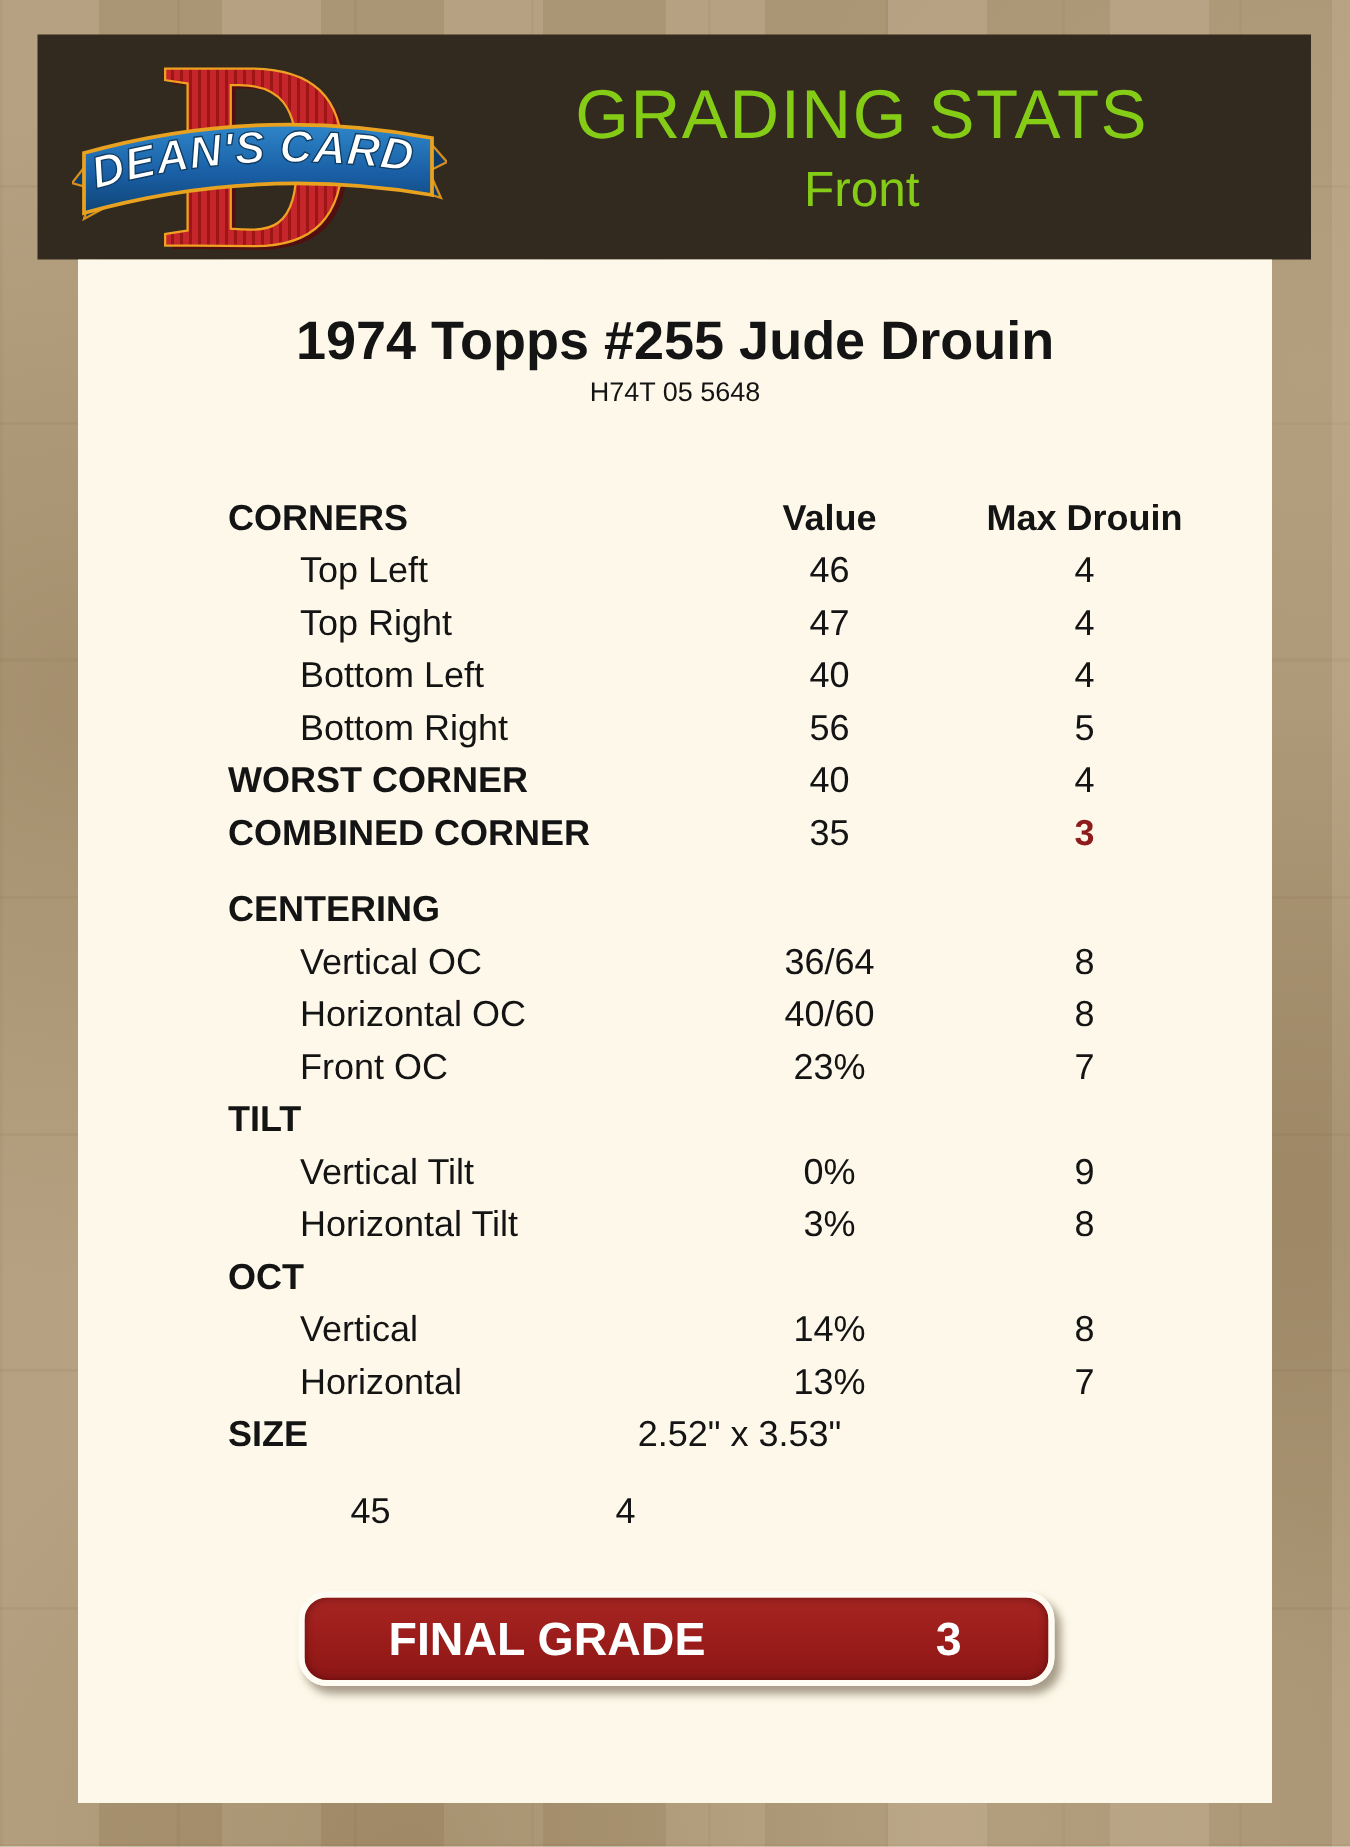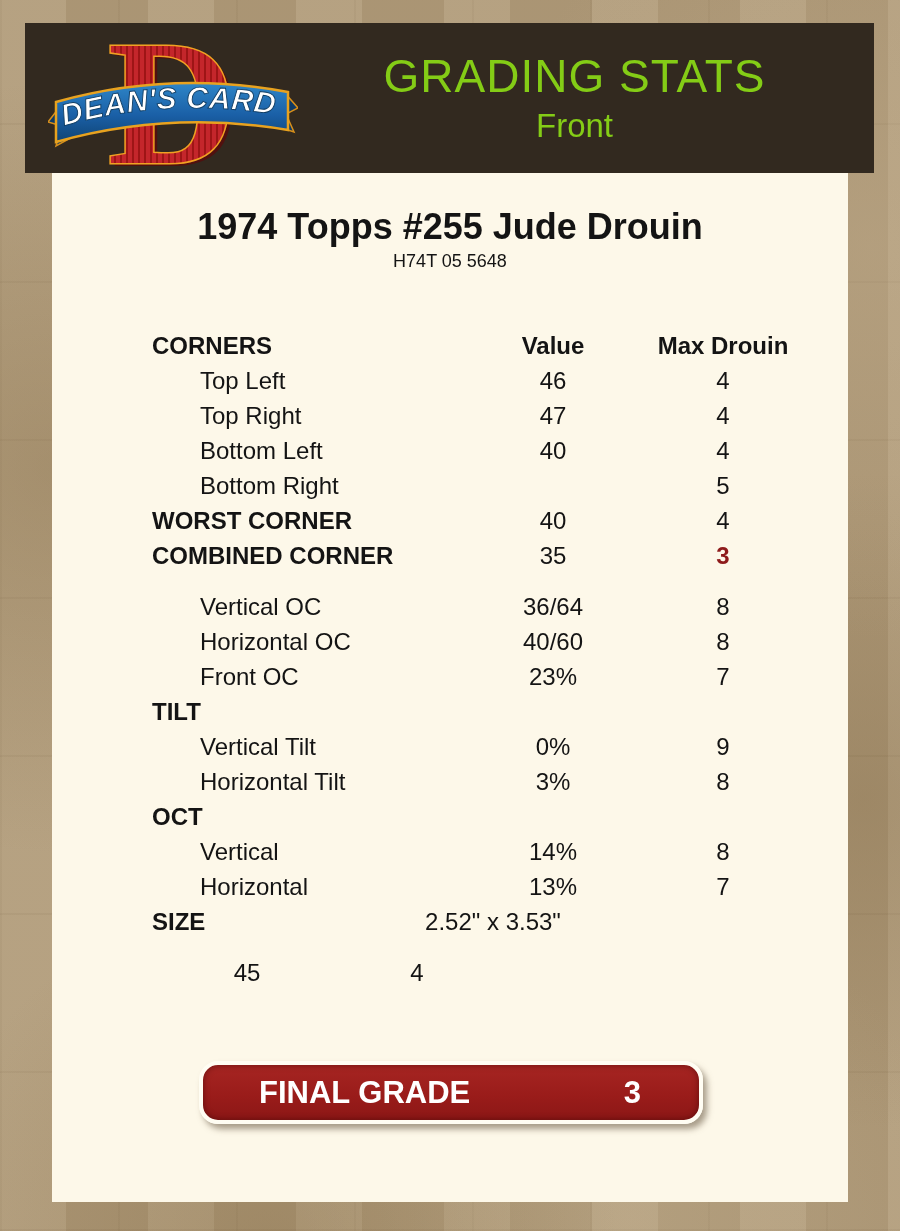--- a/index.html
+++ b/index.html
@@ -109,35 +109,41 @@
       <div class="cell-value">47</div>
       <div class="cell-grade">4</div>
     </div>
     <div class="row ind">
       <div class="cell-label">Bottom Left</div>
       <div class="cell-value">40</div>
       <div class="cell-grade">4</div>
     </div>
     <div class="row ind">
       <div class="cell-label">Bottom Right</div>
+      <div class="cell-value">56</div>
       <div class="cell-grade">5</div>
     </div>
     <div class="row sec">
       <div class="cell-label">WORST CORNER</div>
       <div class="cell-value">40</div>
       <div class="cell-grade">4</div>
     </div>
     <div class="row sec">
       <div class="cell-label">COMBINED CORNER</div>
       <div class="cell-value">35</div>
       <div class="cell-grade red-grade">3</div>
     </div>
 
     <div class="gap"></div>
 
+    <div class="row sec">
+      <div class="cell-label">CENTERING</div>
+      <div class="cell-value"></div>
+      <div class="cell-grade"></div>
+    </div>
     <div class="row ind">
       <div class="cell-label">Vertical OC</div>
       <div class="cell-value">36/64</div>
       <div class="cell-grade">8</div>
     </div>
     <div class="row ind">
       <div class="cell-label">Horizontal OC</div>
       <div class="cell-value">40/60</div>
       <div class="cell-grade">8</div>
     </div>

